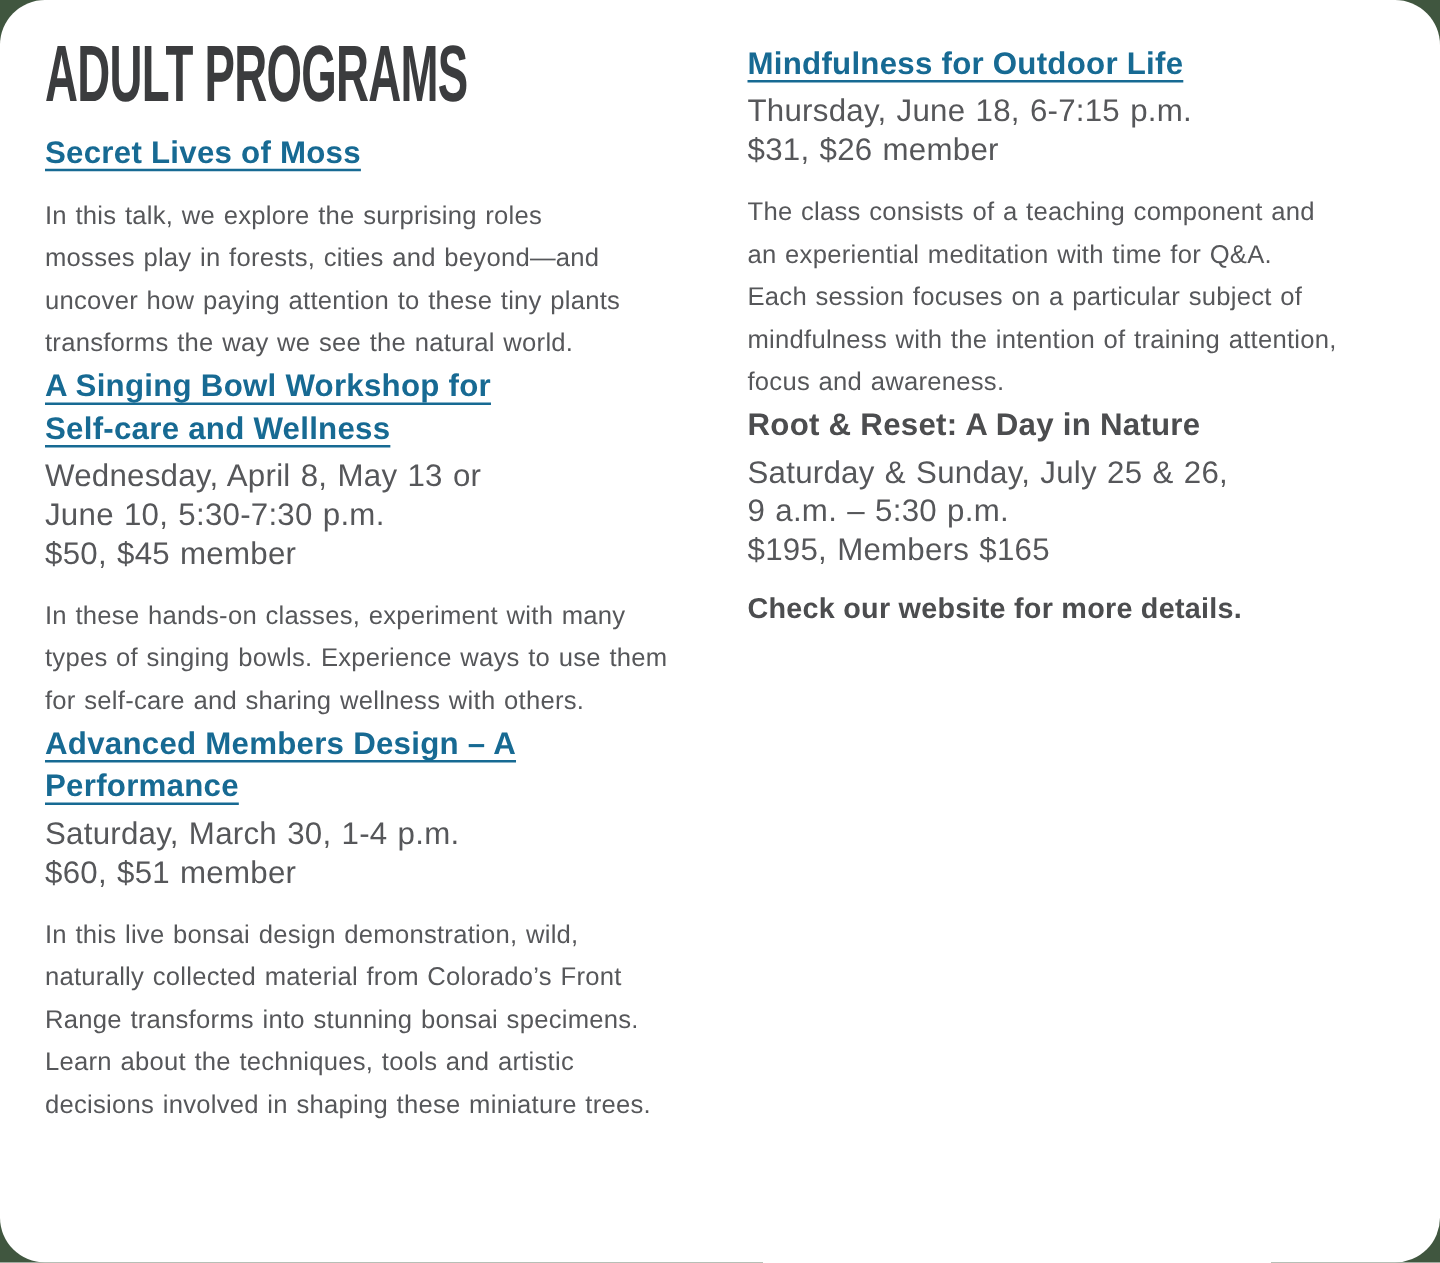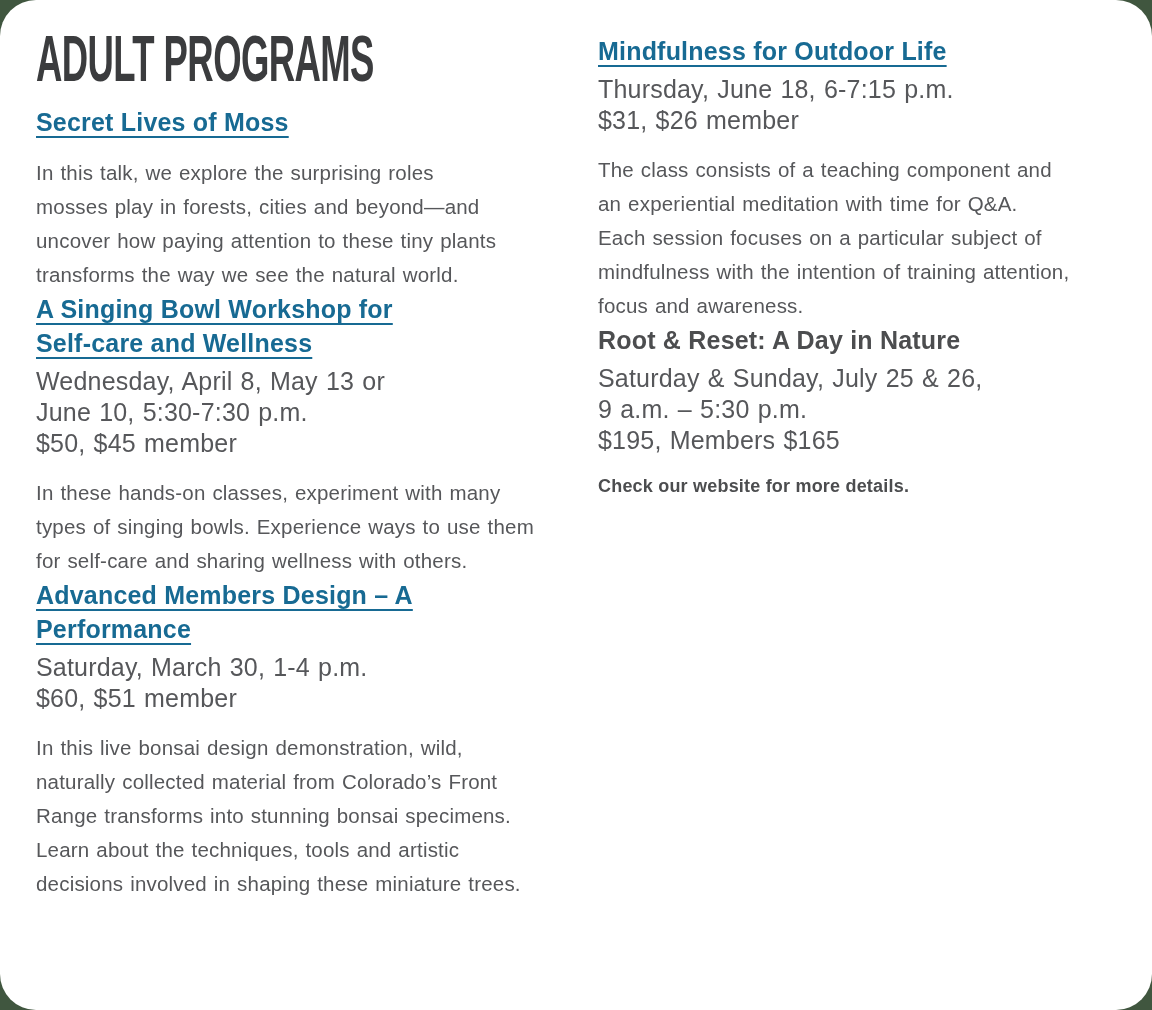--- a/index.html
+++ b/index.html
@@ -57,21 +57,21 @@
     letter-spacing:0.2px; word-spacing:1px;
   }
   .desc {
     margin:17px 0 0 0;
     font-size:20.5px; line-height:34px;
     color: var(--body-gray, #56575a);
     letter-spacing:0.2px; word-spacing:1px;
   }
   .note {
     margin:13px 0 0 0;
-    font-size:18px; line-height:34px; font-weight:bold;
+    font-size:23px; line-height:34px; font-weight:bold;
     color:#4c4d4f;
     letter-spacing:0.2px;
   }
 </style>
 </head>
 <body>
 
 <div class="card">
 
   <div class="col col-left">

